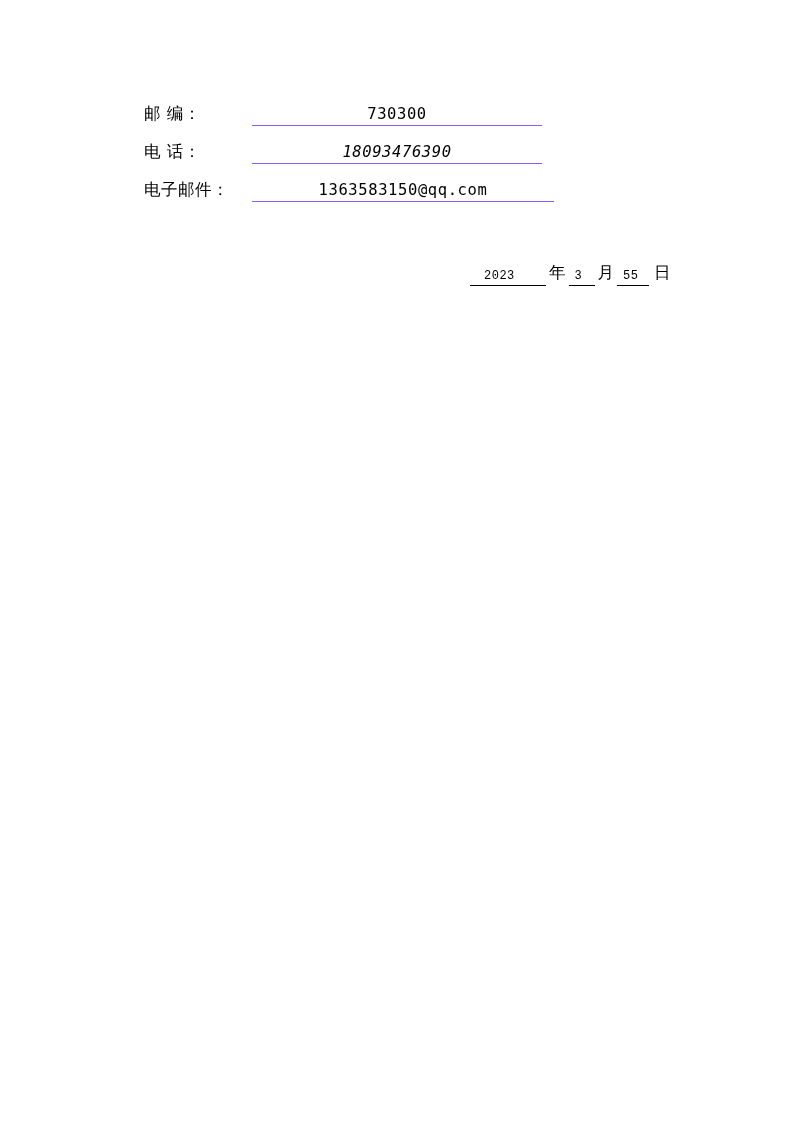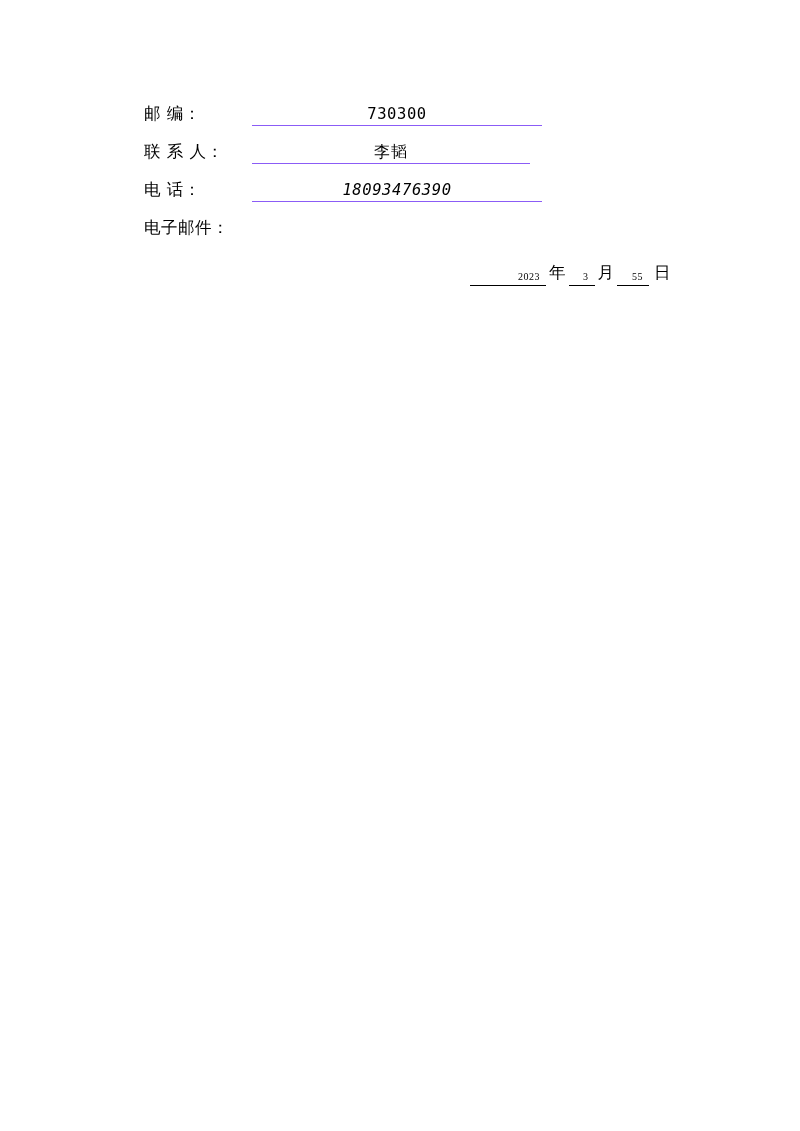--- a/index.html
+++ b/index.html
@@ -69,26 +69,26 @@
     position: absolute;
     left: 470px;
     top: 265px;
     display: flex;
     align-items: flex-end;
     white-space: nowrap;
     font-family: "DejaVu Sans", "Liberation Sans", sans-serif;
     font-size: 16.5px;
   }
   .date-num {
-    font-family: Liberation Serif, serif;
-    font-size: 10px;
+    font-family: Liberation Mono, monospace;
+    font-size: 12px;
     letter-spacing: 0.5px;
     border-bottom: 1px solid #000000;
     padding: 0 6px 3px 6px;
-    text-align: right;
+    text-align: left;
     line-height: 1;
   }
   .date-num.year  { min-width: 56px; padding-left: 14px; }
   .date-num.month { min-width: 14px; }
   .date-num.day   { min-width: 20px; }
   .date-unit {
     padding: 0 3px 4px 3px;
     line-height: 1;
   }
   .date-unit.last { padding-left: 5px; }
@@ -98,32 +98,29 @@
 
 <div class="page">
 
   <div class="form-block">
 
     <div class="field-row">
       <span class="field-label lbl-postcode">邮    编：</span>
       <span class="field-value w-postcode">730300</span>
     </div>
 
-    <div class="field-row">
-      <span class="field-label lbl-contact">联 系 人：</span>
-      <span class="field-value w-contact value-cn">李韬</span>
-    </div>
 
     <div class="field-row">
       <span class="field-label lbl-phone">电    话：</span>
       <span class="field-value w-phone">18093476390</span>
     </div>
 
     <div class="field-row">
       <span class="field-label lbl-email">电子邮件：</span>
+      <span class="field-value w-email">1363583150@qq.com</span>
     </div>
 
   </div>
 
   <div class="date-row">
     <span class="date-num year">2023</span>
     <span class="date-unit">年</span>
     <span class="date-num month">3</span>
     <span class="date-unit">月</span>
     <span class="date-num day">55</span>

